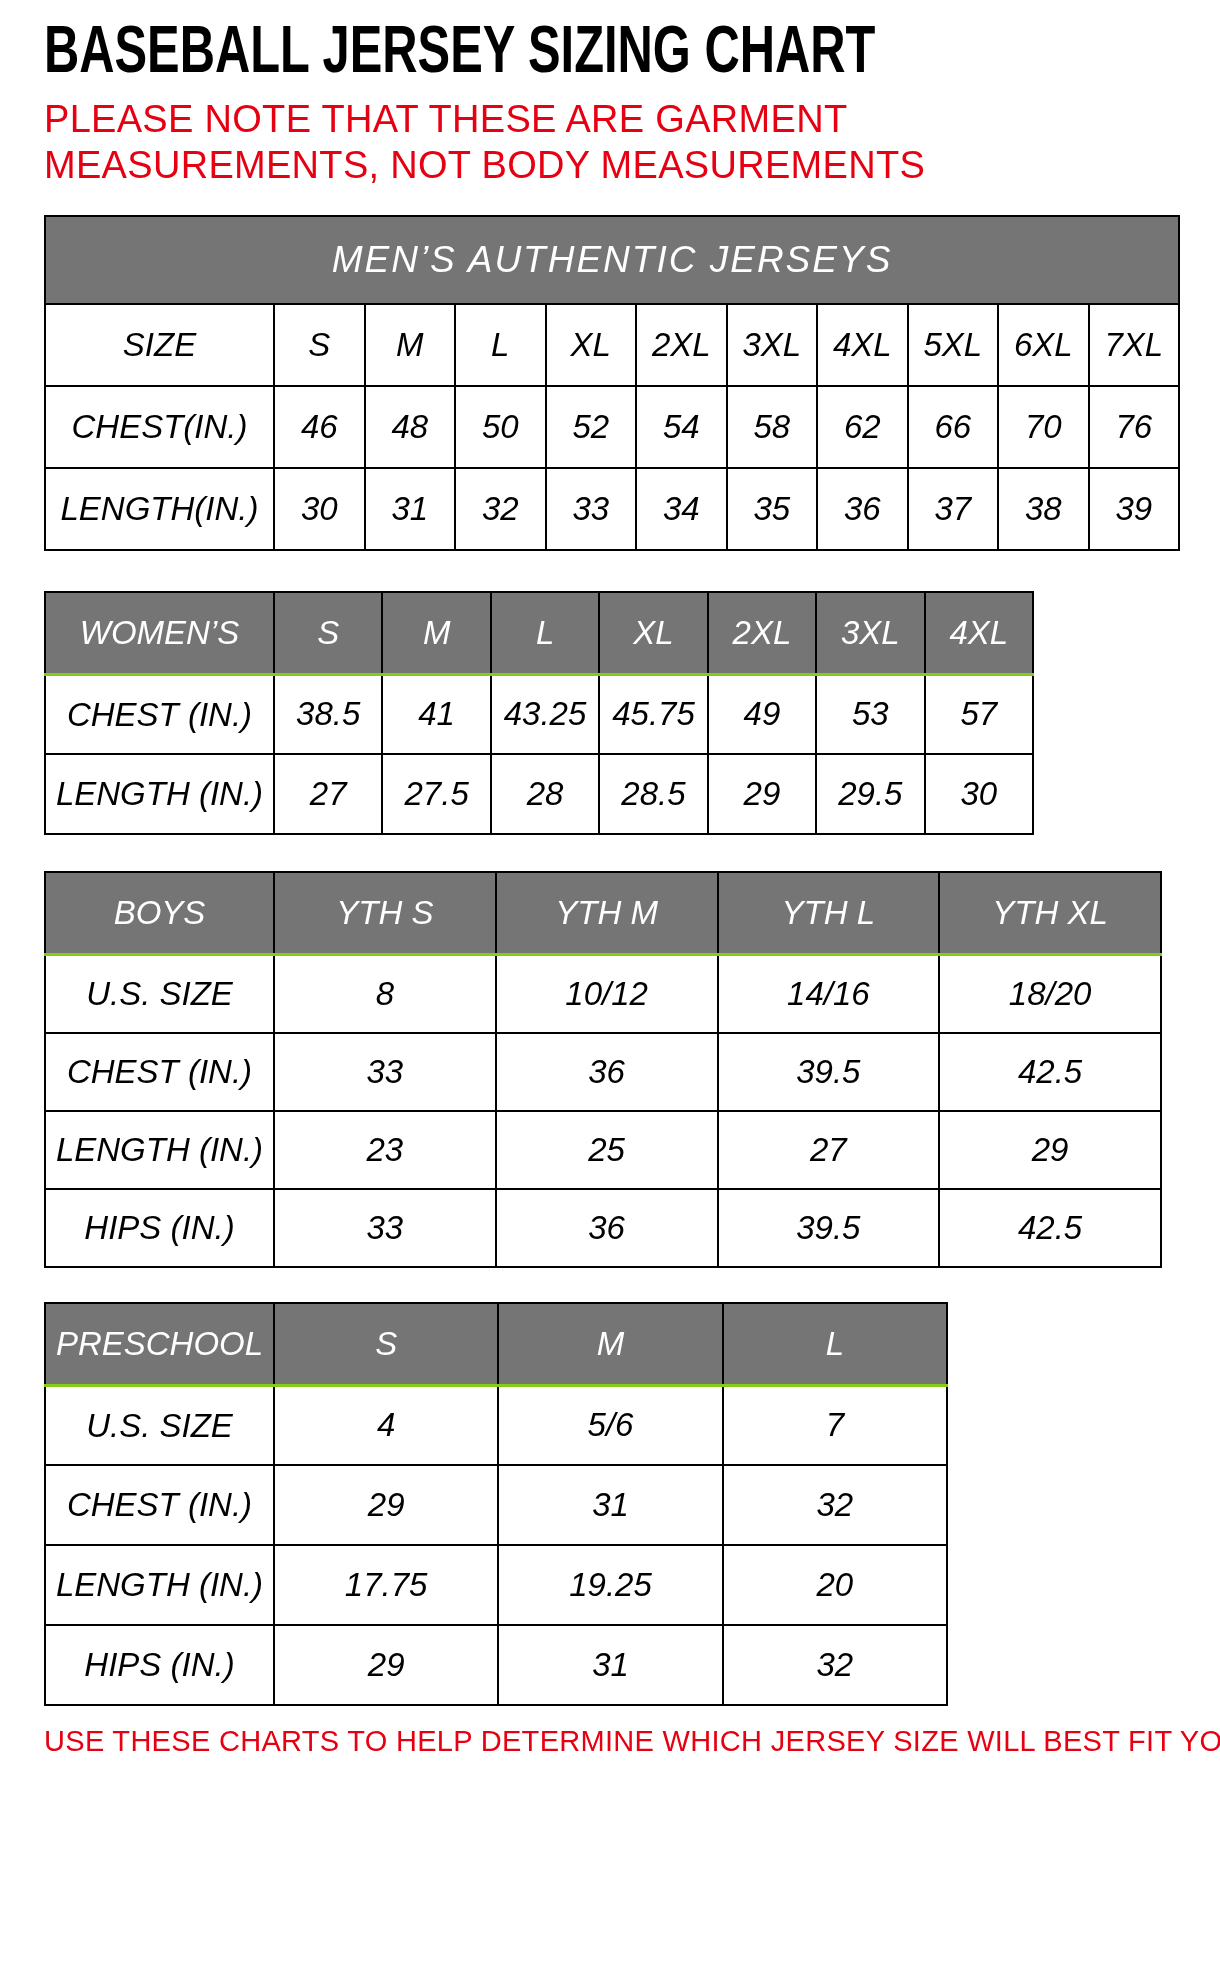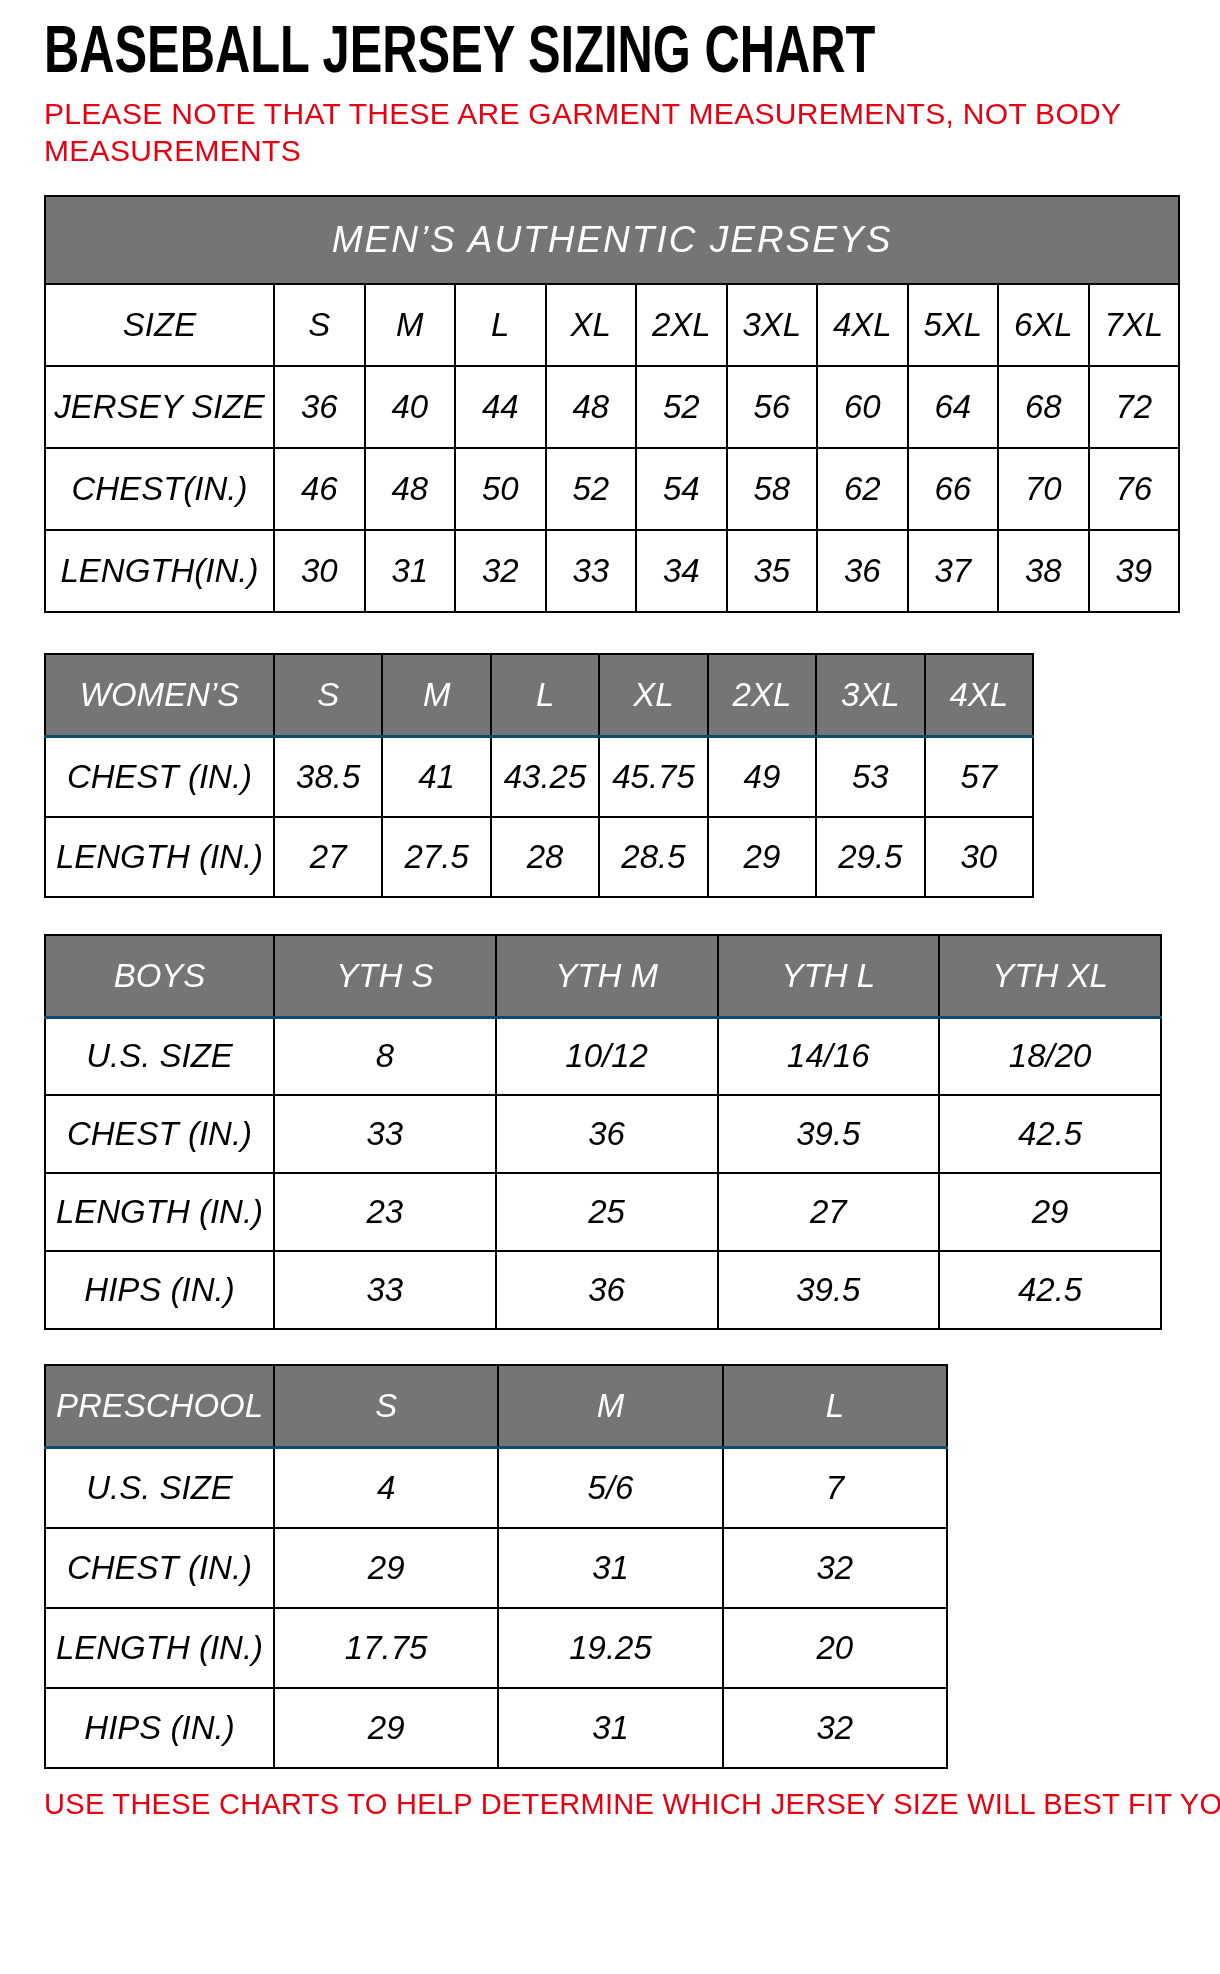--- a/index.html
+++ b/index.html
@@ -19,21 +19,21 @@
     line-height:1.0;
     white-space:nowrap;
     letter-spacing:0px;
     transform:scaleX(0.74);
     transform-origin:left top;
   }
 
   
   .note {
     color:#e60012;
-    font-size:30px;
+    font-size:38px;
     line-height:1.22;
     margin-top:14px;
     max-width:1160px;
     letter-spacing:0.3px;
   }
   .footer-note {
     color:#e60012;
     font-size:29px;
     line-height:1.2;
     margin-top:18px;
@@ -53,21 +53,21 @@
     vertical-align:middle;
     font-size:33px;
     font-weight:400;
     padding:0 4px;
     overflow:hidden;
   }
   .gray {
     background:#757575;
     color:#ffffff;
   }
-  .tbl tr.hdr th { border-bottom:3px solid #0c4a6e; height:80px; }
+  .tbl tr.hdr th { border-bottom:3px solid #84cc16; height:80px; }
 
   table.mens { width:1136px; margin-top:26px; }
   .mens thead th {
     height:86px;
     font-size:37px;
     letter-spacing:2px;
     border-bottom:2px solid #000;
   }
   .mens tbody tr { height:82px; }
 
@@ -119,33 +119,20 @@
         <td>L</td>
         <td>XL</td>
         <td>2XL</td>
         <td>3XL</td>
         <td>4XL</td>
         <td>5XL</td>
         <td>6XL</td>
         <td>7XL</td>
       </tr>
       <tr>
-        <td class="lbl">JERSEY SIZE</td>
-        <td>36</td>
-        <td>40</td>
-        <td>44</td>
-        <td>48</td>
-        <td>52</td>
-        <td>56</td>
-        <td>60</td>
-        <td>64</td>
-        <td>68</td>
-        <td>72</td>
-      </tr>
-      <tr>
         <td class="lbl">CHEST(IN.)</td>
         <td>46</td>
         <td>48</td>
         <td>50</td>
         <td>52</td>
         <td>54</td>
         <td>58</td>
         <td>62</td>
         <td>66</td>
         <td>70</td>

